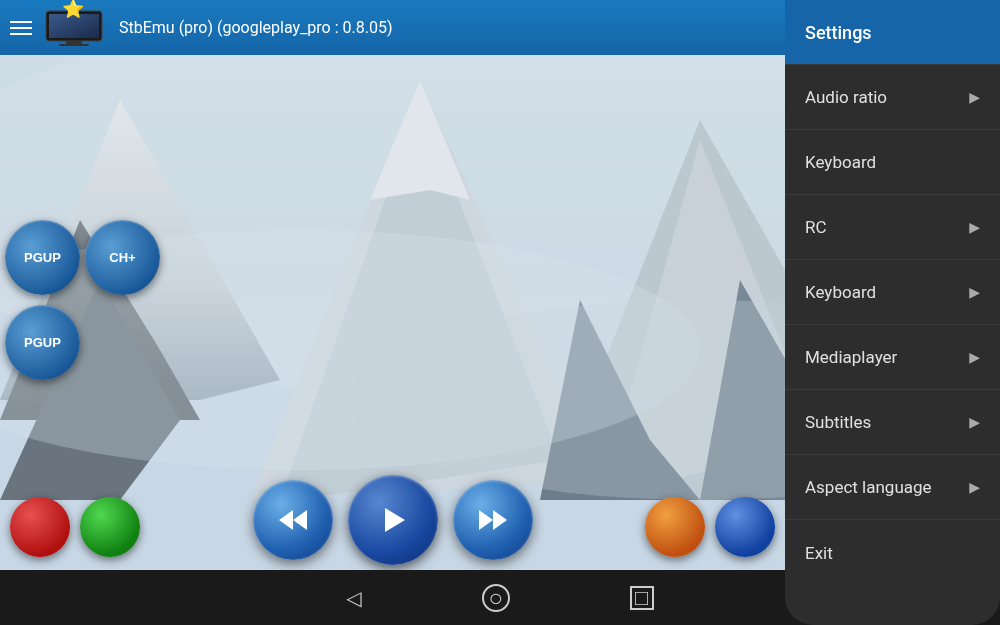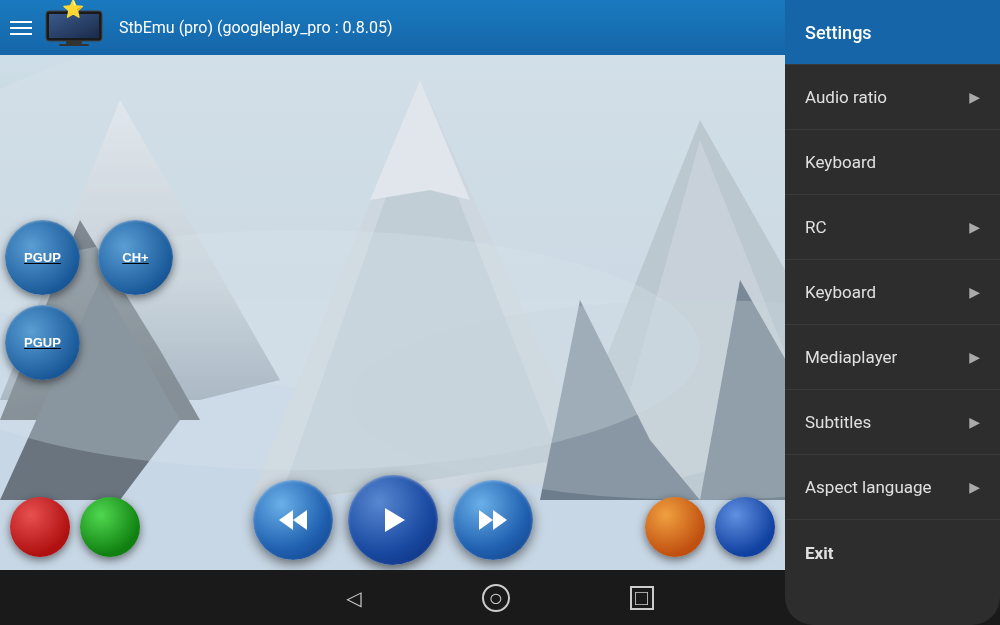--- a/index.html
+++ b/index.html
@@ -158,22 +158,21 @@
       left: 0;
       top: 220px;
       display: flex;
       flex-direction: column;
       gap: 5px;
       padding-left: 5px;
     }
 
     .nav-row {
       display: flex;
-      gap: 18px;
-      text-decoration: underline;
+      gap: 5px;
     }
 
     
     #media-buttons {
       position: absolute;
       bottom: 60px;
       left: 0;
       right: 215px;
       display: flex;
       align-items: center;
@@ -420,21 +419,21 @@
     <span class="chevron">▶</span>
   </div>
   <div class="menu-item">
     <span>Subtitles</span>
     <span class="chevron">▶</span>
   </div>
   <div class="menu-item">
     <span>Aspect language</span>
     <span class="chevron">▶</span>
   </div>
-  <div class="menu-item" style="border-bottom:none;font-weight:bold;">
+  <div class="menu-item" style="border-bottom:none;">
     <span>Exit</span>
   </div>
 </div>
 
 <div id="bottom-nav">
   <div class="nav-btn">
     <span>◁</span>
   </div>
   <div class="nav-btn">
     <span style="font-size:24px;border:2px solid #ccc;border-radius:50%;width:28px;height:28px;display:flex;align-items:center;justify-content:center;">○</span>

